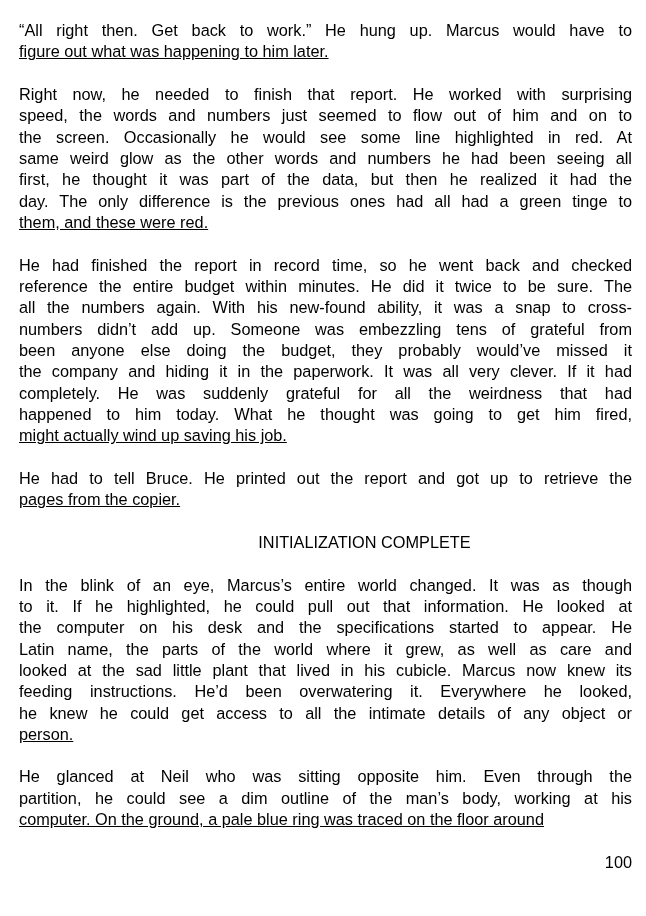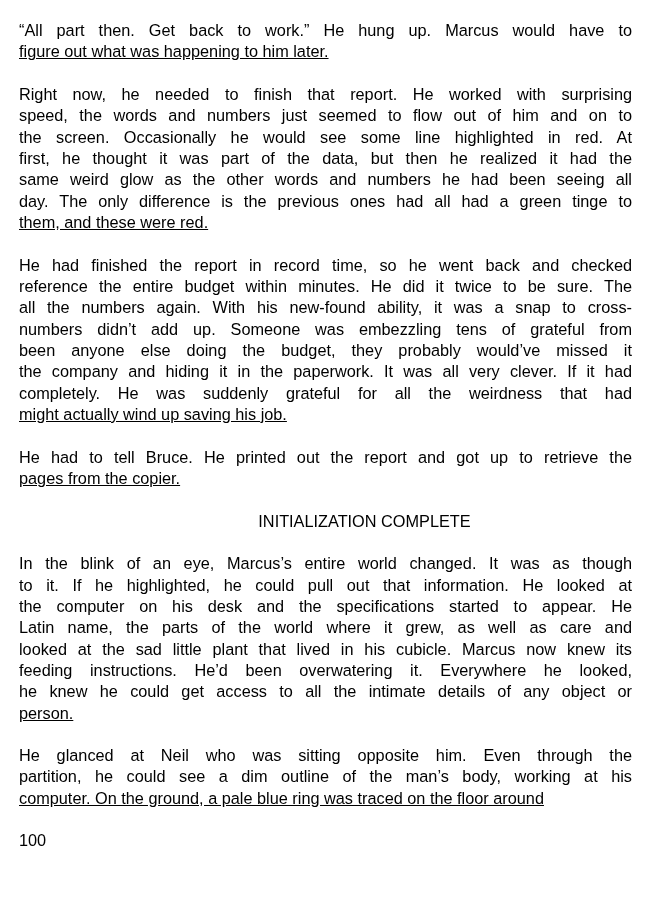--- a/index.html
+++ b/index.html
@@ -37,49 +37,50 @@
   }
   .heading {
     margin: 0 0 21.33px 0;
     padding-left: 78px;
     white-space: nowrap;
     text-align: center;
   }
   .page-footer {
     margin: 0;
     width: 613px;
-    text-align: left;
+    text-align: right;
   }
 </style>
 </head>
 <body>
 
 <main class="page">
   <section class="content" id="content">
       <div class="para">
-        <div class="line">“All part then. Get back to work.” He hung up. Marcus would have to</div>
+        <div class="line">“All right then. Get back to work.” He hung up. Marcus would have to</div>
         <div class="line last">figure out what was happening to him later.</div>
       </div>
       <div class="para">
         <div class="line">Right now, he needed to finish that report. He worked with surprising</div>
         <div class="line">speed, the words and numbers just seemed to flow out of him and on to</div>
         <div class="line">the screen. Occasionally he would see some line highlighted in red. At</div>
+        <div class="line">same weird glow as the other words and numbers he had been seeing all</div>
         <div class="line">first, he thought it was part of the data, but then he realized it had the</div>
-        <div class="line">same weird glow as the other words and numbers he had been seeing all</div>
         <div class="line">day. The only difference is the previous ones had all had a green tinge to</div>
         <div class="line last">them, and these were red.</div>
       </div>
       <div class="para">
         <div class="line">He had finished the report in record time, so he went back and checked</div>
         <div class="line">reference the entire budget within minutes. He did it twice to be sure. The</div>
         <div class="line">all the numbers again. With his new-found ability, it was a snap to cross-</div>
         <div class="line">numbers didn’t add up. Someone was embezzling tens of grateful from</div>
         <div class="line">been anyone else doing the budget, they probably would’ve missed it</div>
         <div class="line">the company and hiding it in the paperwork. It was all very clever. If it had</div>
         <div class="line">completely. He was suddenly grateful for all the weirdness that had</div>
+        <div class="line">happened to him today. What he thought was going to get him fired,</div>
         <div class="line last">might actually wind up saving his job.</div>
       </div>
       <div class="para">
         <div class="line">He had to tell Bruce. He printed out the report and got up to retrieve the</div>
         <div class="line last">pages from the copier.</div>
       </div>
       <div class="heading">INITIALIZATION COMPLETE</div>
       <div class="para">
         <div class="line">In the blink of an eye, Marcus’s entire world changed. It was as though</div>
         <div class="line">to it. If he highlighted, he could pull out that information. He looked at</div>

